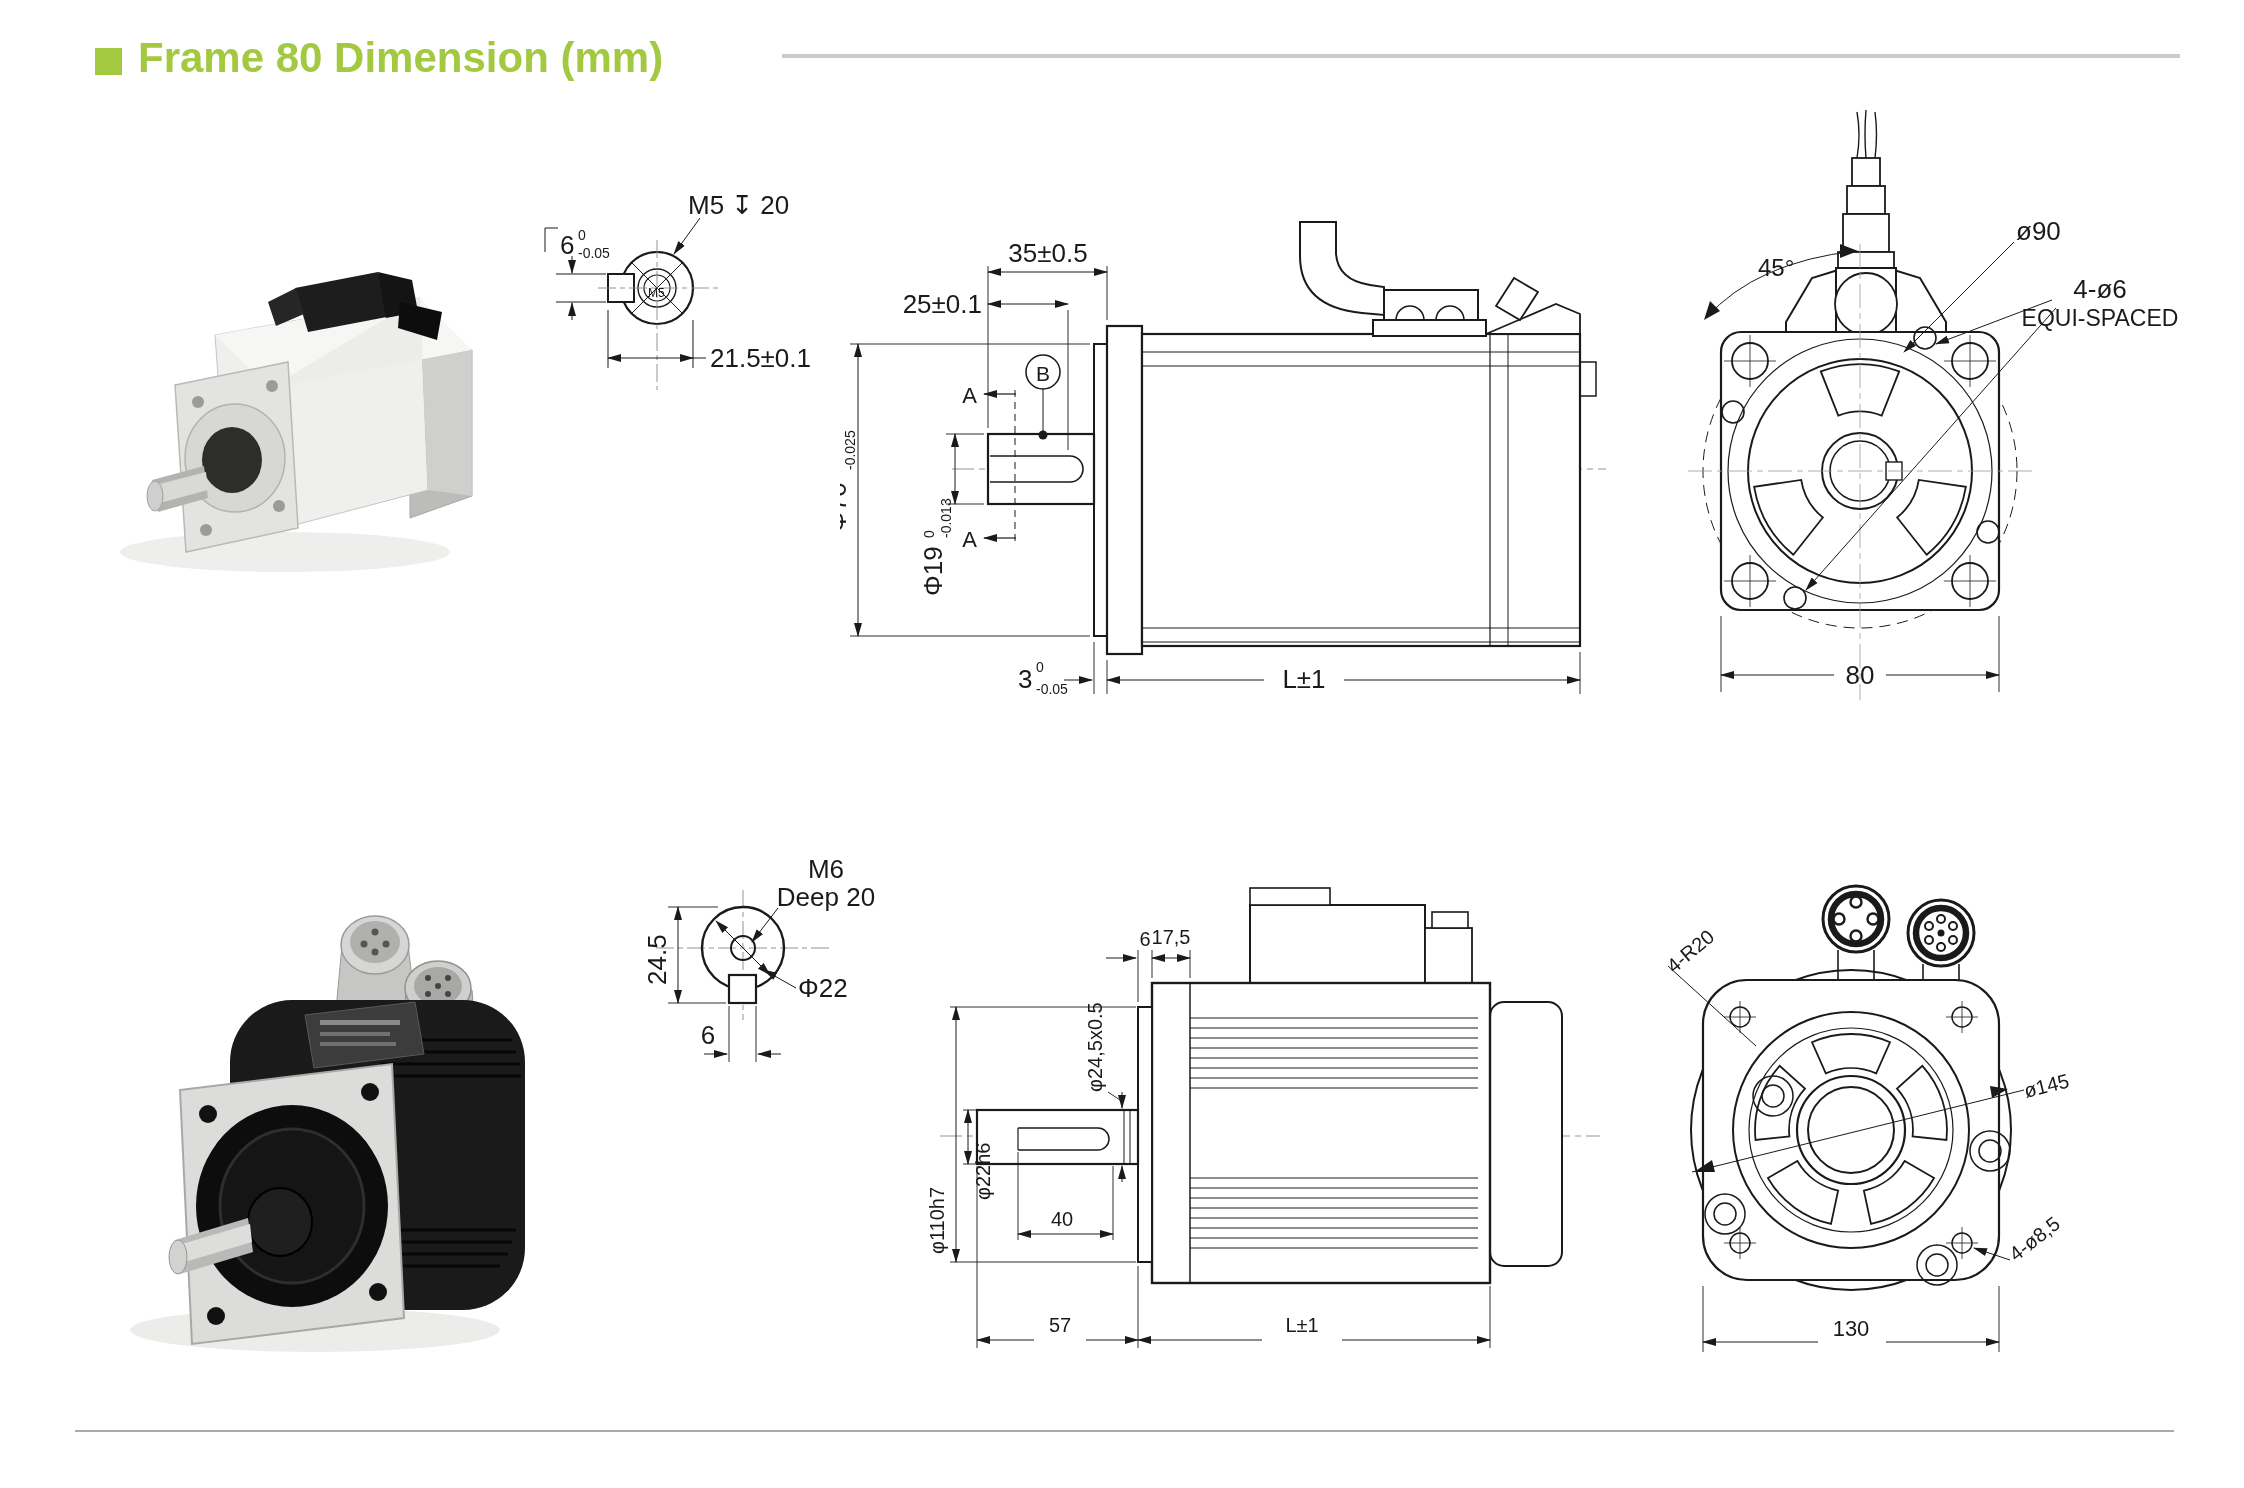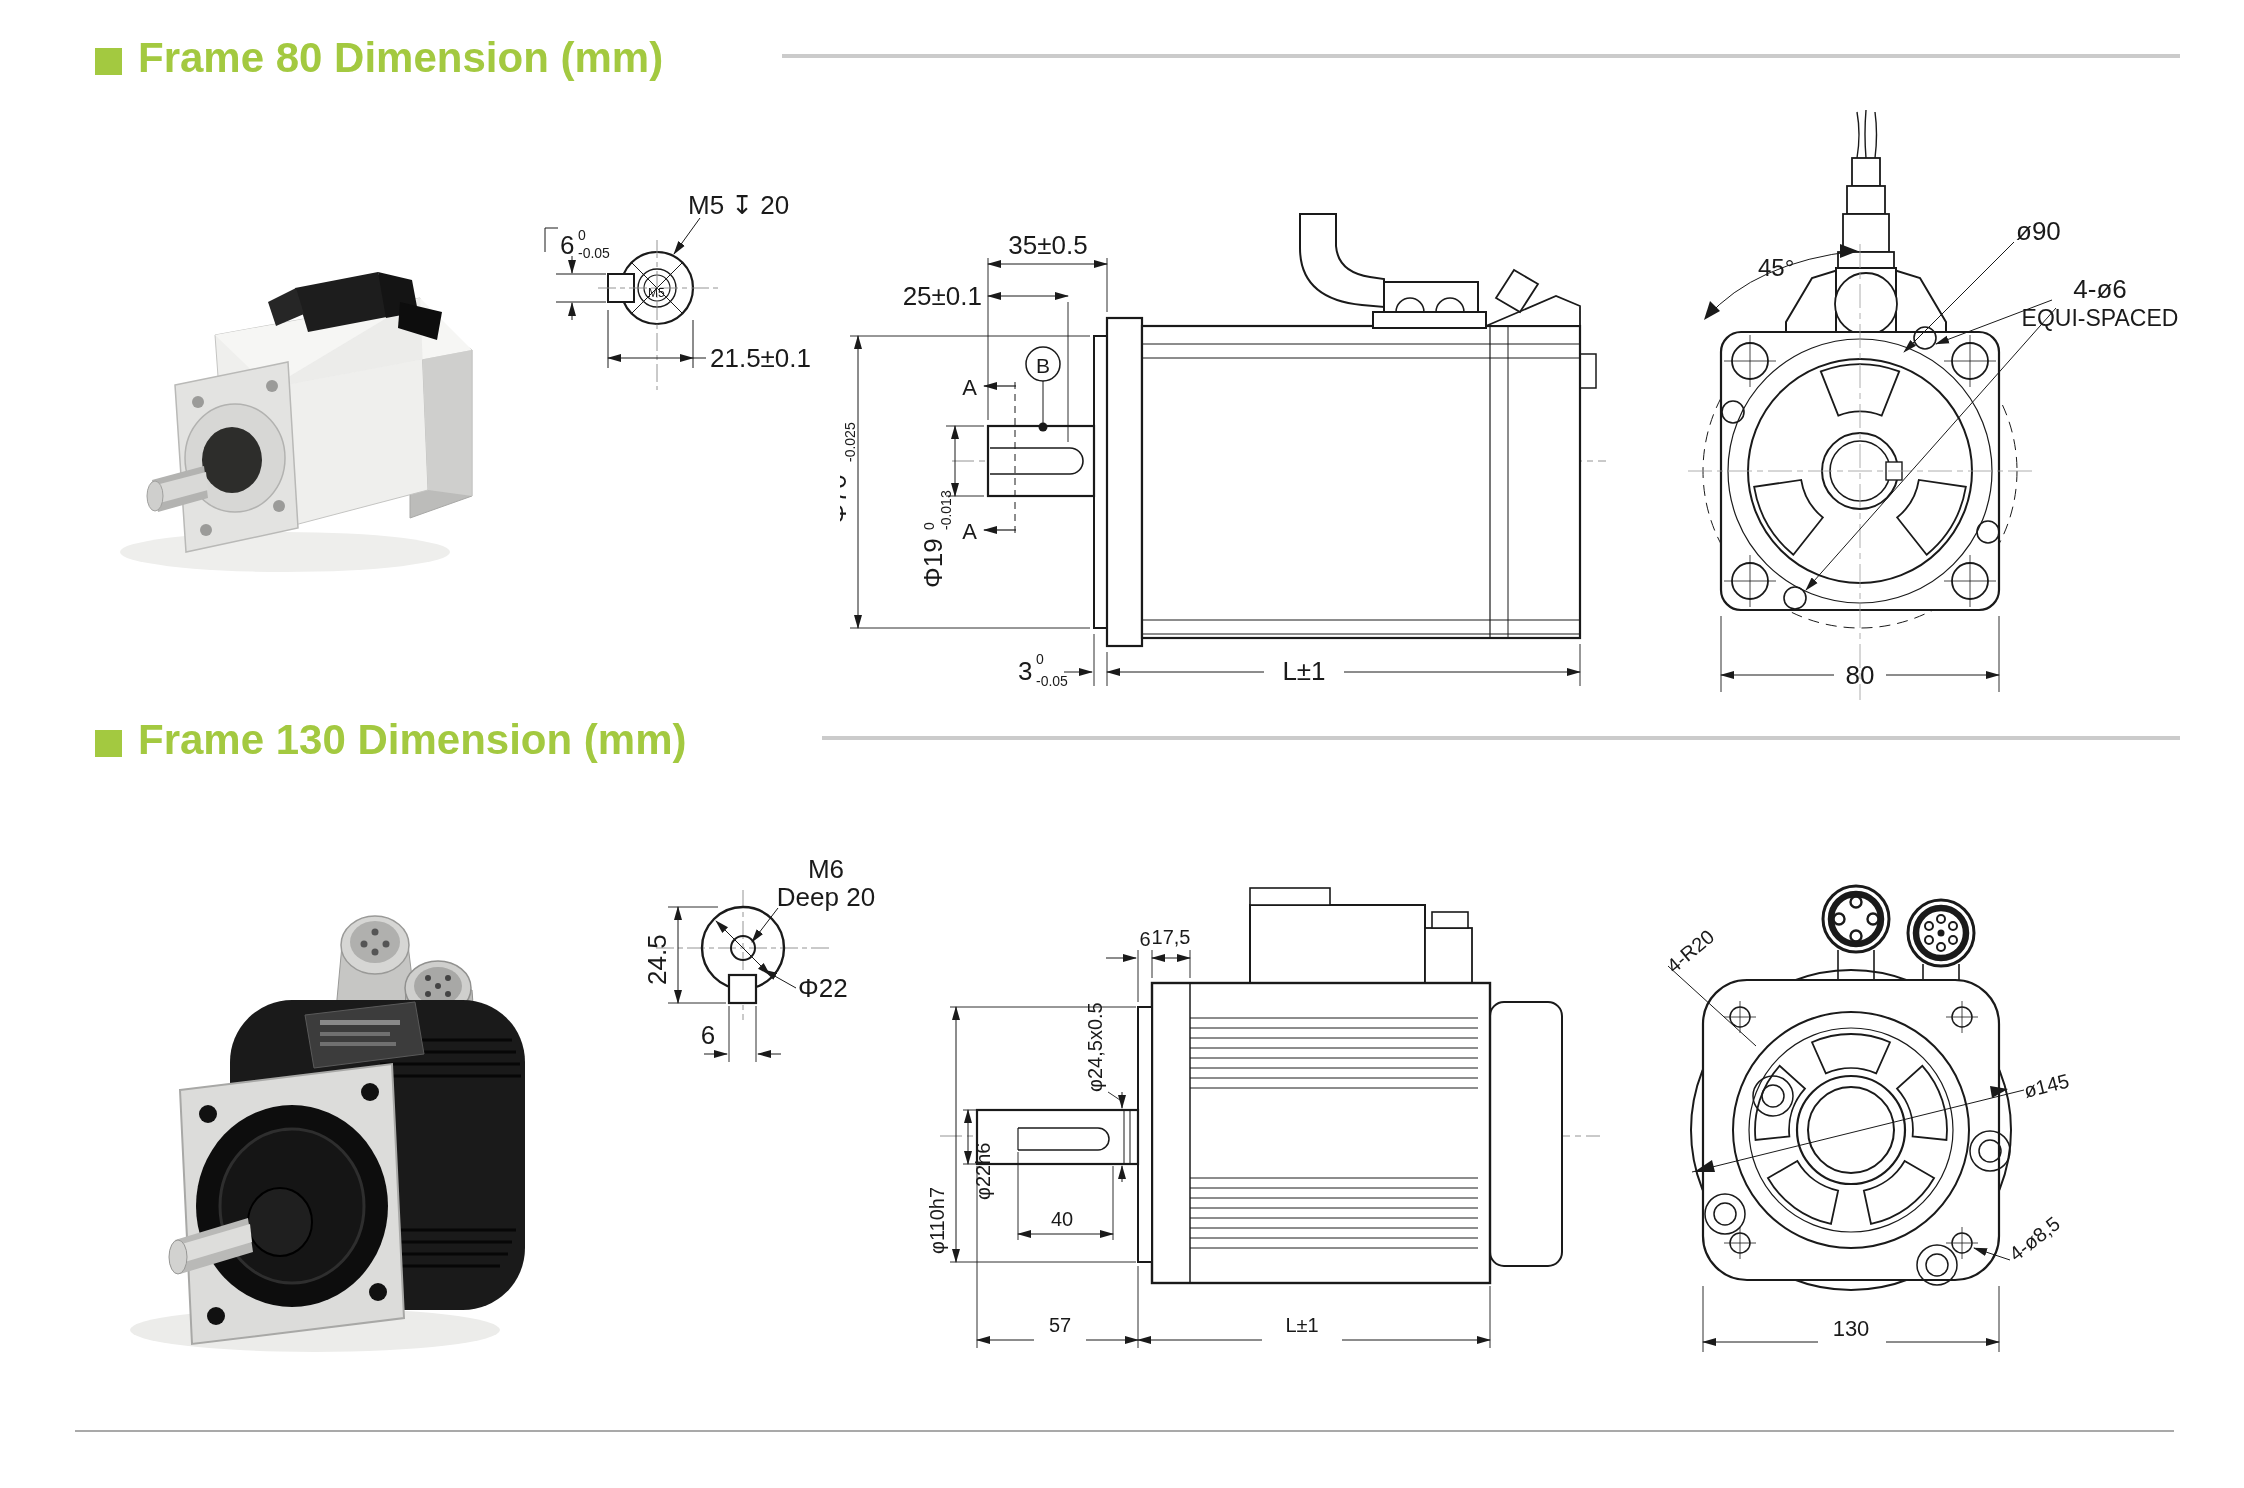--- a/index.html
+++ b/index.html
@@ -92,21 +92,21 @@
       </g>
       <text x="560" y="254" class="dimtxt">6</text>
       <text x="578" y="240" class="toltxt">0</text>
       <text x="578" y="258" class="toltxt">-0.05</text>
       <text x="688" y="214" class="dimtxt">M5 ↧ 20</text>
       <text x="648" y="297" style="font-size:12px">M5</text>
       <text x="710" y="367" class="dimtxt">21.5±0.1</text>
     </svg>
   </div>
 
-  <div class="drawing" style="left:840px;top:136px">
+  <div class="drawing" style="left:840px;top:144px">
     <svg width="770" height="565" viewBox="840 140 770 565">
       <g stroke="#1a1a1a" fill="none">
         <line x1="952" y1="465" x2="1606" y2="465" stroke="#888" stroke-width="0.9" stroke-dasharray="22,5,6,5"></line>
         <rect x="1094" y="340" width="13" height="292" fill="#fff" stroke-width="2"></rect>
         <rect x="1107" y="322" width="35" height="328" fill="#fff" stroke-width="2.2"></rect>
         <rect x="1142" y="330" width="438" height="312" fill="#fff" stroke-width="2.2"></rect>
         <line x1="1142" y1="348" x2="1580" y2="348" stroke-width="1"></line>
         <line x1="1142" y1="362" x2="1580" y2="362" stroke-width="1"></line>
         <line x1="1142" y1="624" x2="1580" y2="624" stroke-width="1"></line>
         <line x1="1142" y1="638" x2="1580" y2="638" stroke-width="1"></line>
@@ -233,25 +233,20 @@
         <line x1="1886" y1="675" x2="1999" y2="675" marker-end="url(#ae)"></line>
       </g>
       <text x="1758" y="276" style="font-size:24px">45°</text>
       <text x="2016" y="240" class="dimtxt">ø90</text>
       <text x="2100" y="298" text-anchor="middle" class="dimtxt">4-ø6</text>
       <text x="2100" y="326" text-anchor="middle" style="font-size:23px">EQUI-SPACED</text>
       <text x="1860" y="684" text-anchor="middle" class="dimtxt">80</text>
     </svg>
   </div>
 
-  <div class="sec-header" style="top:722px">
-    <div class="sec-square"></div>
-    <div class="sec-title">Frame 130 Dimension (mm)</div>
-    <div class="sec-rule" style="left:822px;right:64px;"></div>
-  </div>
 
   <div class="drawing" style="left:80px;top:850px">
     <svg width="460" height="520" viewBox="0 0 460 520">
       <g>
         <ellipse cx="235" cy="480" rx="185" ry="22" fill="#ececea"></ellipse>
         <g>
           <polygon points="262,95 328,95 336,160 256,160" fill="#c6c6c4" stroke="#9a9a98" stroke-width="1"></polygon>
           <ellipse cx="295" cy="95" rx="34" ry="29" fill="#d6d6d4" stroke="#9a9a98" stroke-width="1.5"></ellipse>
           <ellipse cx="295" cy="92" rx="25" ry="21" fill="#b0b0ae"></ellipse>
           <circle cx="295" cy="82" r="3.5" fill="#555"></circle>

